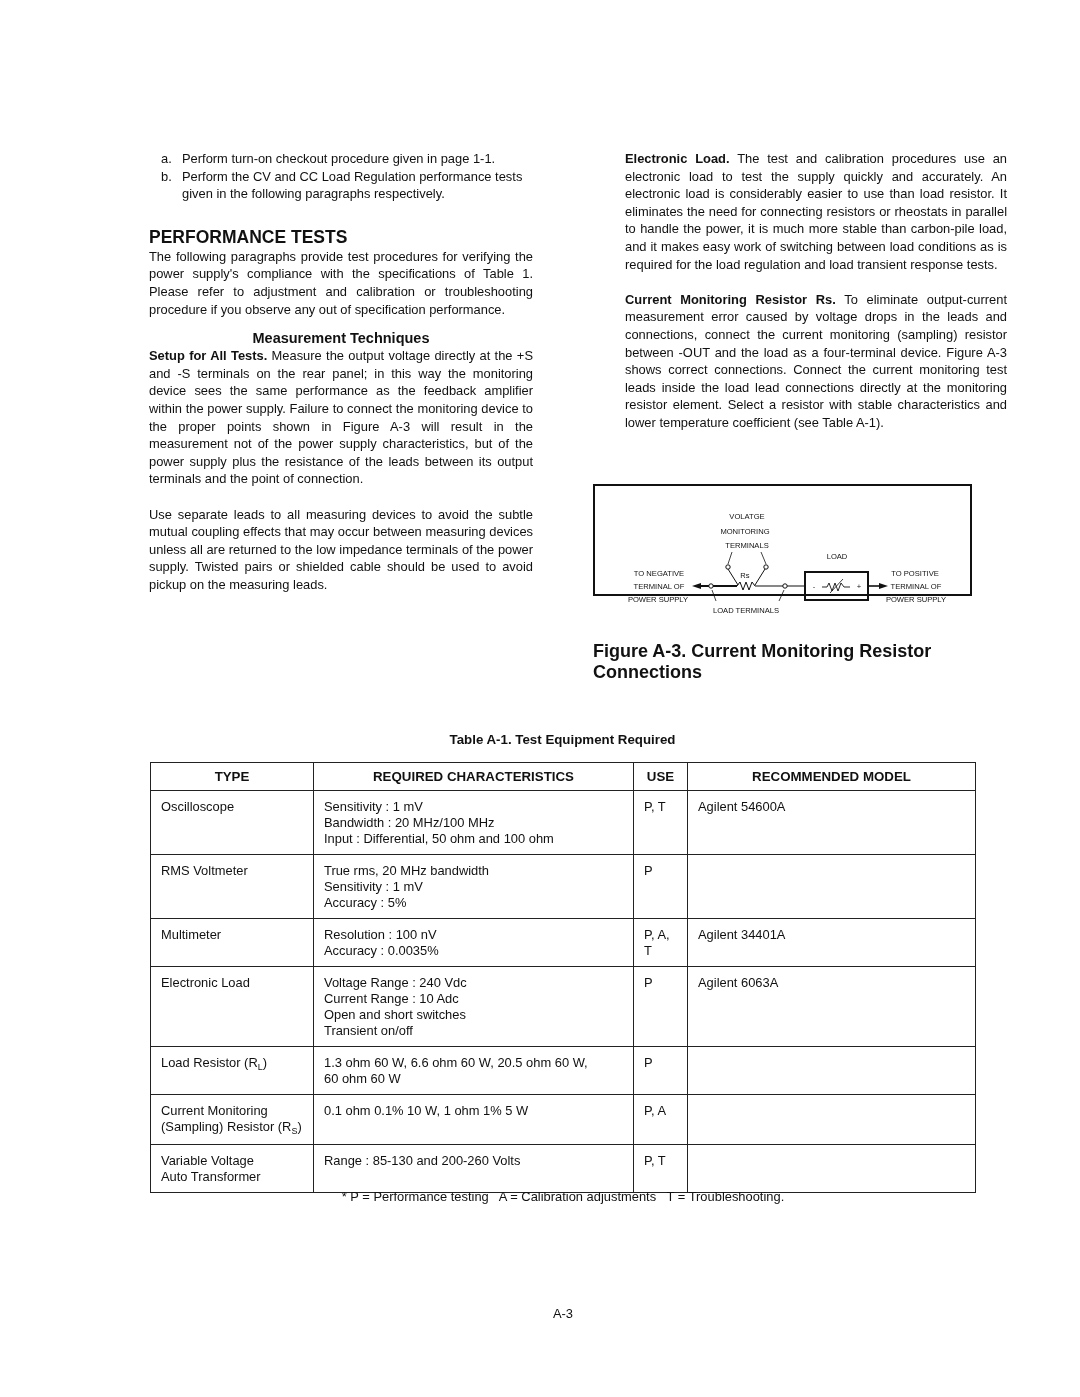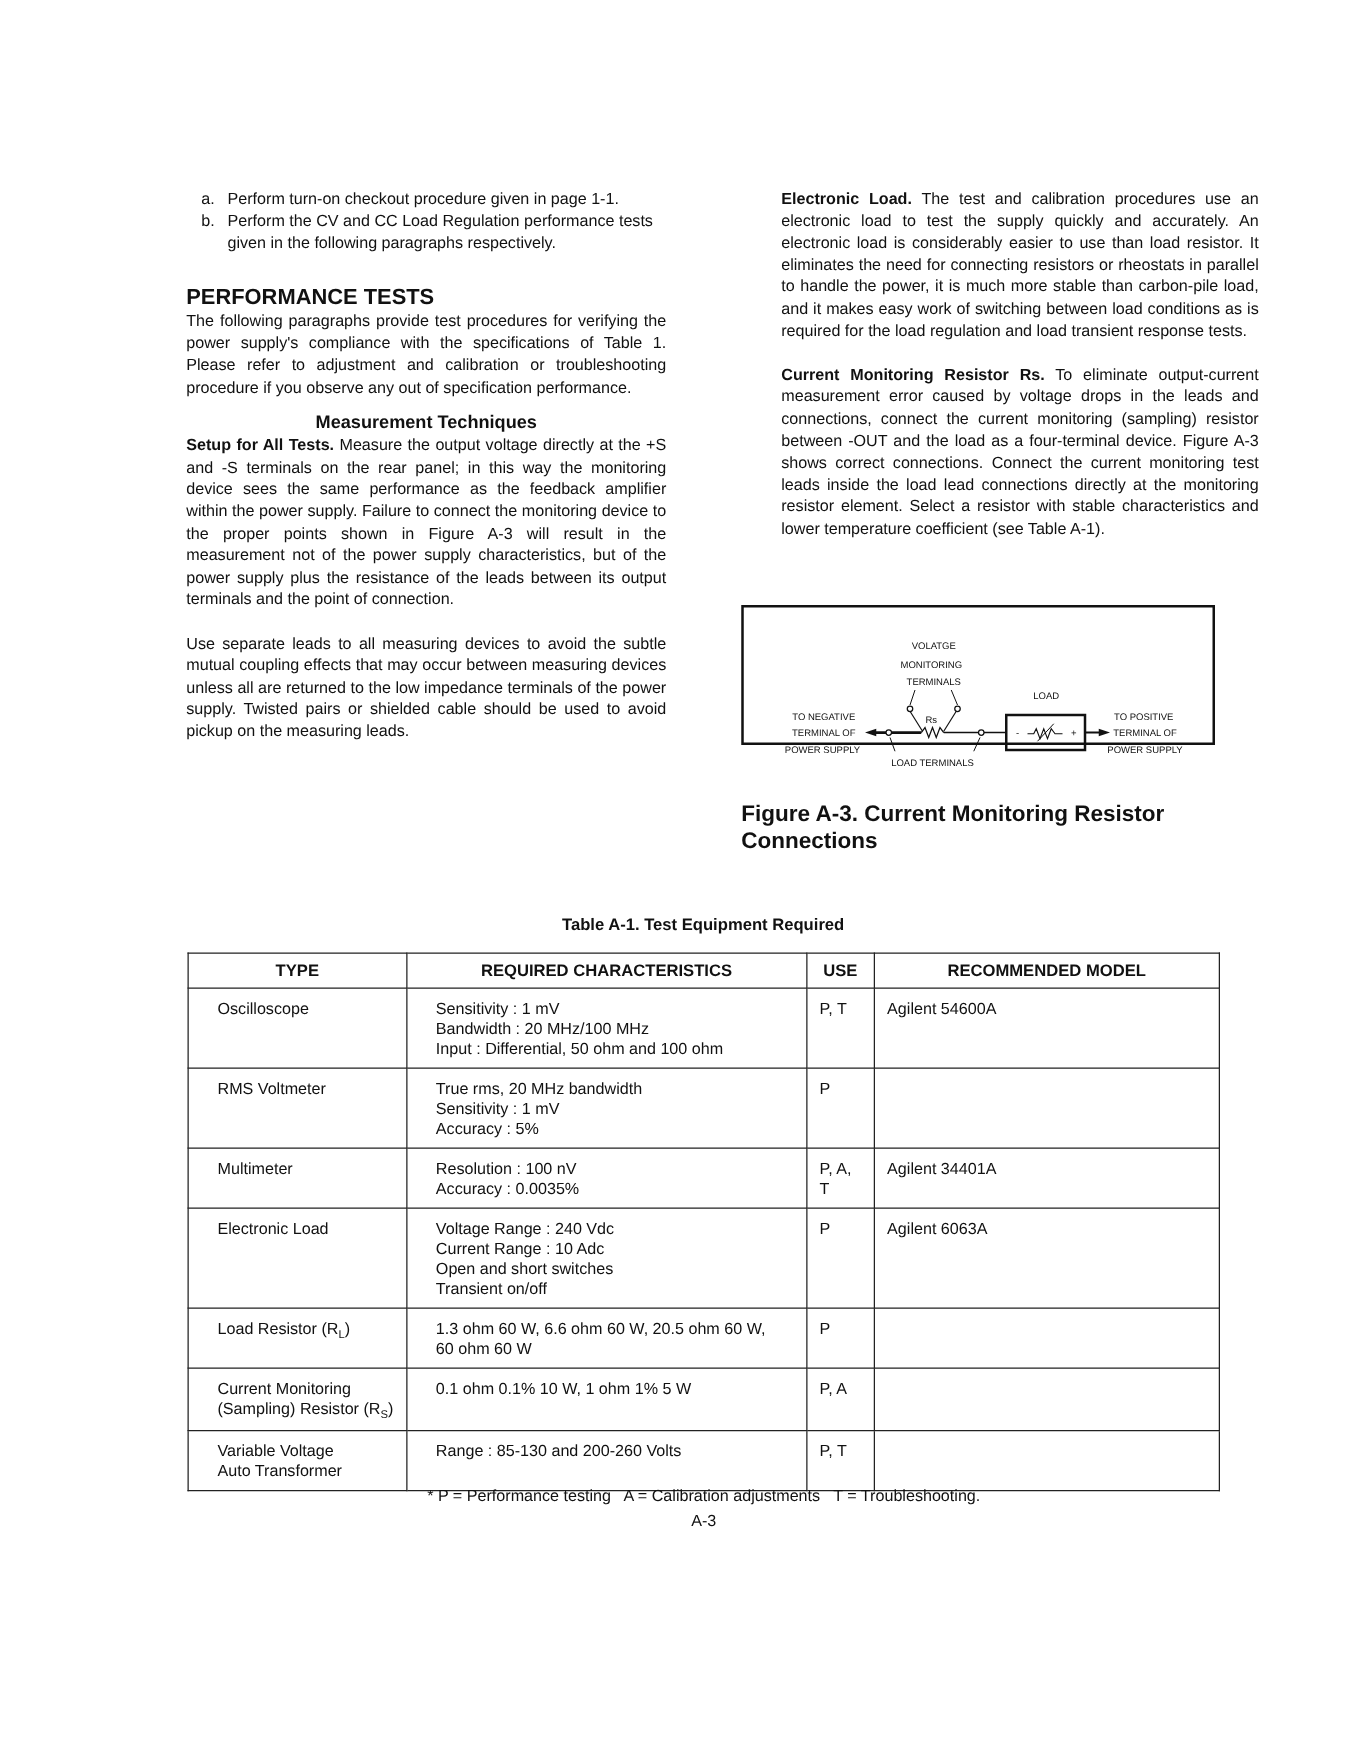--- a/index.html
+++ b/index.html
@@ -41,27 +41,27 @@
       border-collapse: collapse; font-size: 12.9px; line-height: 16px;
     }
     table.equip th, table.equip td { border: 1.3px solid #222; vertical-align: top; }
     table.equip th {
       font-weight: bold; font-size: 13.3px; height: 27px; padding: 0; text-align: center; vertical-align: middle;
     }
     table.equip td { padding: 8px 10px 7px 10px; }
     .c-type { width: 162px; }
     .c-req { width: 319px; }
     .c-use { width: 53px; }
-    .line { display: block; white-space: nowrap; margin-left: 13px; }
+    .line { display: block; white-space: nowrap; }
     sub { font-size: 9px; vertical-align: -3px; line-height: 0; }
     .footnote {
       position: absolute; left: 150px; top: 1189px; width: 826px; text-align: center; font-size: 12.9px;
     }
     .pageno {
-      position: absolute; left: 150px; top: 1209px; width: 826px; text-align: center; font-size: 12.9px;
+      position: absolute; left: 150px; top: 1306px; width: 826px; text-align: center; font-size: 12.9px;
     }
   </style>
 </head>
 <body>
 
 <div class="col col-left">
   <ul class="list">
     <li>
       <span class="mk">a.</span>
       <span>Perform turn-on checkout procedure given in page 1-1.</span>

